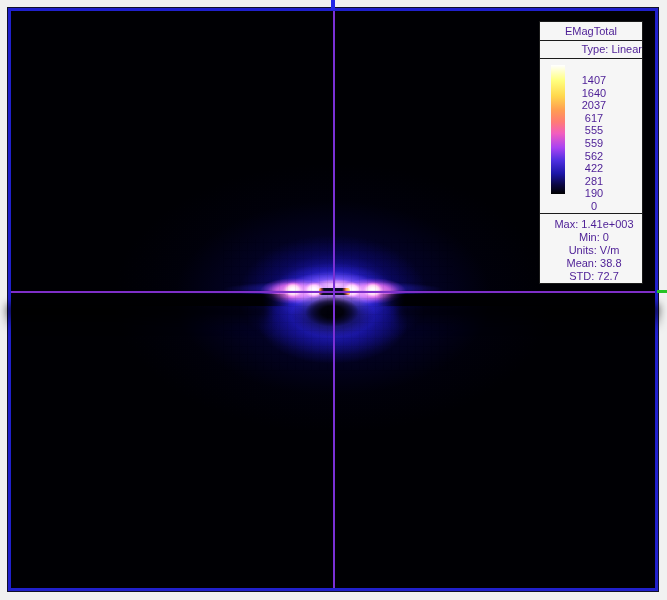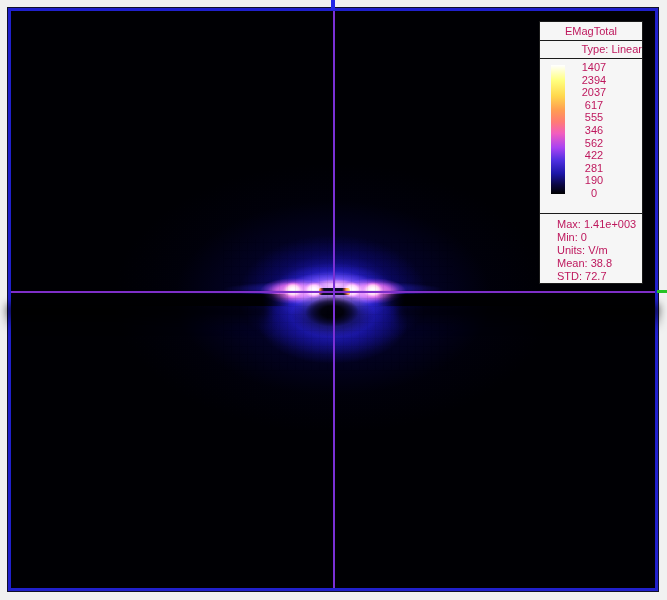--- a/index.html
+++ b/index.html
@@ -52,32 +52,32 @@
                    repeating-linear-gradient(0deg,rgba(0,0,0,.10) 0 1px,rgba(0,0,0,0) 1px 8px);}
 
   
   .xhair-v{position:absolute;left:322px;top:0;width:2px;height:577px;background:#7a30d6;}
   .xhair-h{position:absolute;left:0;top:280px;width:644px;height:2px;background:#7e2ec8;}
   #marker-top{position:absolute;left:331px;top:0;width:4px;height:10px;background:#2227e8;}
   #marker-right{position:absolute;left:657px;top:290px;width:10px;height:3px;background:#25c425;}
 
   
   #legend{position:absolute;left:539px;top:21px;width:104px;background:#f6f6f6;
-          border:1px solid #1b1b1b;box-sizing:border-box;color:#be185d;}
+          border:1px solid #1b1b1b;box-sizing:border-box;color:#4c1d95;}
   .sect{border-bottom:1px solid #1b1b1b;box-sizing:border-box;}
   .sect:last-child{border-bottom:none;}
   #leg-title{height:19px;line-height:18px;text-align:center;font-size:11px;}
   #leg-type{height:18px;line-height:17px;text-align:right;font-size:11px;}
   #leg-scale{height:155px;position:relative;}
   #colorbar{position:absolute;left:11px;top:6px;width:14px;height:129px;
             background:linear-gradient(to bottom,#ffffff 0%,#ffff7e 12%,#ffd84d 24%,#ff9d52 35%,#ff7b74 44%,#f25ebe 53%,#a943f2 64%,#4e2fe0 74%,#1c16a8 84%,#0a0640 93%,#000000 100%);}
-  #scale-labels{position:absolute;left:22px;top:2px;width:64px;height:138px;
+  #scale-labels{position:absolute;left:22px;top:15px;width:64px;height:138px;
                 display:flex;flex-direction:column;justify-content:space-between;}
   #scale-labels span{display:block;height:12px;line-height:12px;text-align:center;font-size:11px;}
-  #leg-stats{height:69px;padding:4px 0 0 17px;font-size:11px;}
+  #leg-stats{height:69px;padding:4px 0 0 6px;font-size:11px;text-align:center;}
   #leg-stats div{height:13px;line-height:13px;}
 </style>
 </head>
 <body>
 
 <div id="window">
 
   <div id="plot">
 
     <div class="layer glow ambient"></div>
@@ -111,25 +111,25 @@
   <div id="marker-top"></div>
   <div id="marker-right"></div>
 
   <div id="legend">
     <div class="sect" id="leg-title">EMagTotal</div>
     <div class="sect" id="leg-type">Type: Linear</div>
     <div class="sect" id="leg-scale">
       <div id="colorbar"></div>
       <div id="scale-labels">
         <span>1407</span>
-        <span>2394</span>
+        <span>1640</span>
         <span>2037</span>
         <span>617</span>
         <span>555</span>
-        <span>346</span>
+        <span>559</span>
         <span>562</span>
         <span>422</span>
         <span>281</span>
         <span>190</span>
         <span>0</span>
       </div>
     </div>
     <div class="sect" id="leg-stats">
       <div>Max: 1.41e+003</div>
       <div>Min: 0</div>

